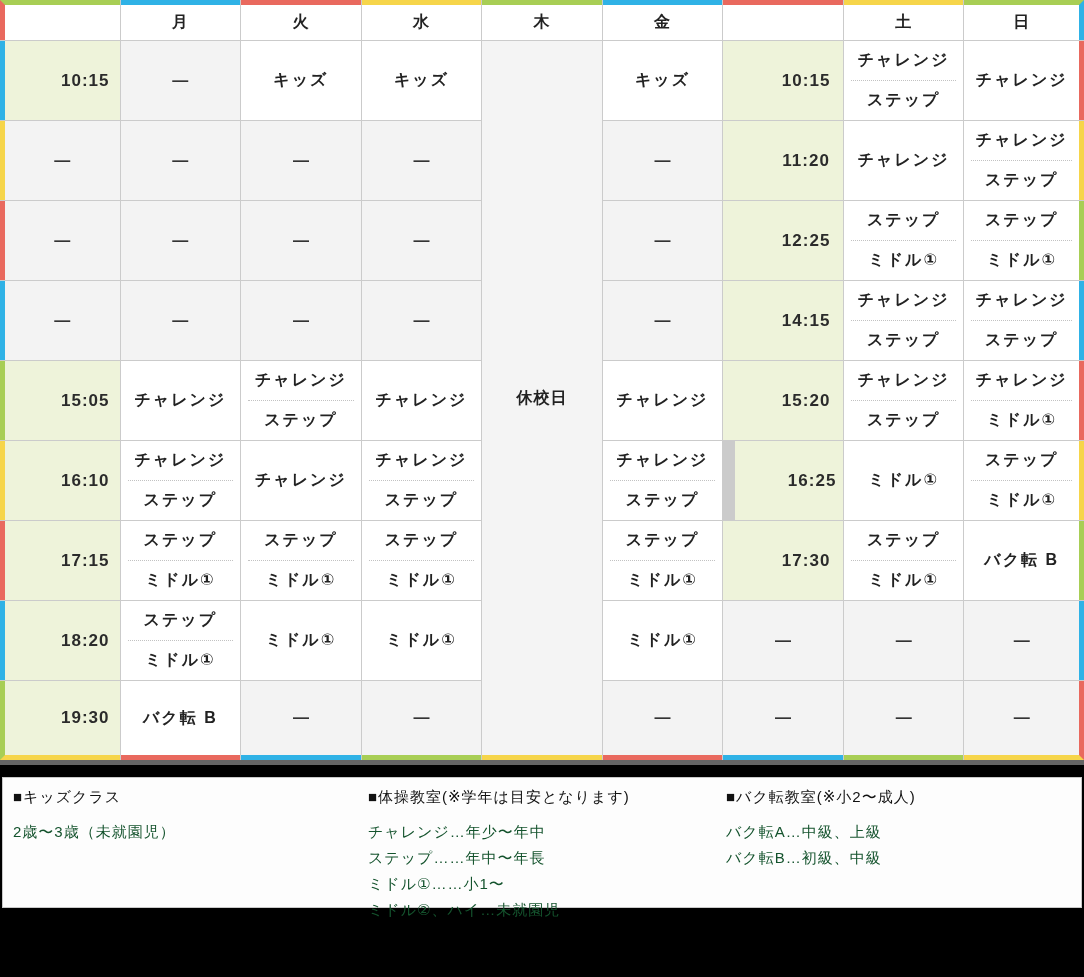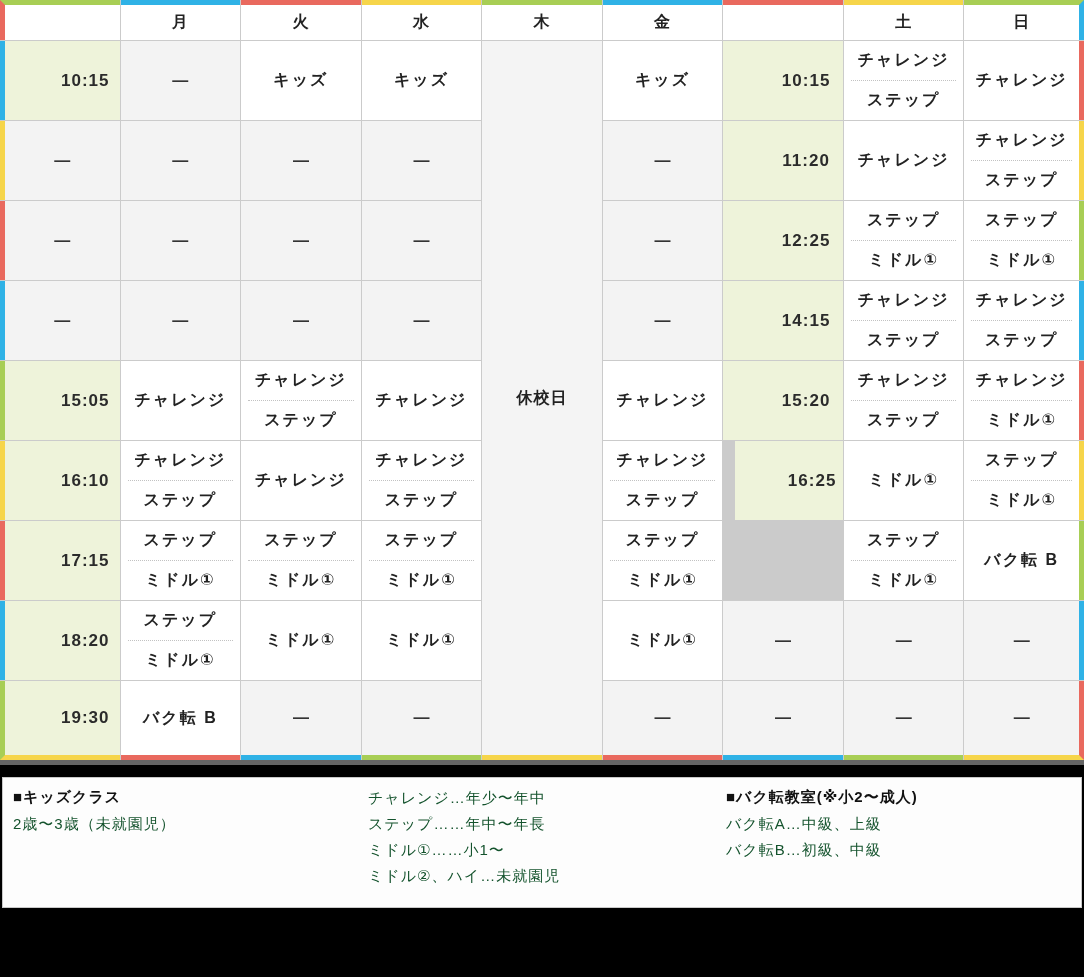--- a/index.html
+++ b/index.html
@@ -38,22 +38,22 @@
   
   .legend {
     position:absolute; left:2px; right:2px; top:777px; height:131px;
     background:#fdfdfd; border:1px solid #c9c9c9;
     display:flex; padding:7px 10px;
   }
   .legend-col1 { width:355px; }
   .legend-col2 { width:358px; }
   .legend-col3 { flex:1; }
   .legend-title {
-    font-weight:bold; font-size:15px; color:#111;
-    letter-spacing:1px; line-height:24px; margin-bottom:2px; white-space:nowrap;
+    font-weight:normal; font-size:15px; color:#111;
+    letter-spacing:1px; line-height:24px; margin-bottom:10px; white-space:nowrap;
   }
   .legend-line {
     font-size:15px; color:#14532d; letter-spacing:1px; line-height:26px; white-space:nowrap;
   }
 </style>
 </head>
 <body>
 
 <div class="page">
 
@@ -256,20 +256,23 @@
         <div class="line split-top">ステップ</div>
         <div class="line split-bottom">ミドル①</div>
       </div>
       <div class="cell class-cell" style="grid-area: 8 / 4;">
         <div class="line split-top">ステップ</div>
         <div class="line split-bottom">ミドル①</div>
       </div>
       <div class="cell class-cell" style="grid-area: 8 / 6;">
         <div class="line split-top">ステップ</div>
         <div class="line split-bottom">ミドル①</div>
+      </div>
+      <div class="cell time-cell" style="grid-area: 8 / 7;">
+        <div class="line">17:30</div>
       </div>
       <div class="cell class-cell" style="grid-area: 8 / 8;">
         <div class="line split-top">ステップ</div>
         <div class="line split-bottom">ミドル①</div>
       </div>
       <div class="cell class-cell" style="grid-area: 8 / 9; border-right: 5px solid rgb(168, 206, 85);">
         <div class="line">バク転 B</div>
       </div>
       <div class="cell time-cell" style="grid-area: 9 / 1; border-left: 5px solid rgb(47, 178, 230);">
         <div class="line">18:20</div>
@@ -321,20 +324,21 @@
         <div class="line">—</div>
       </div>
     </div>
 
   <div class="legend">
     <div class="legend-col1">
       <div class="legend-title">■キッズクラス</div>
       <div class="legend-line">2歳〜3歳（未就園児）</div>
     </div>
     <div class="legend-col2">
+      <div class="legend-title">■体操教室(※学年は目安となります)</div>
       <div class="legend-line">チャレンジ…年少〜年中</div>
       <div class="legend-line">ステップ……年中〜年長</div>
       <div class="legend-line">ミドル①……小1〜</div>
       <div class="legend-line">ミドル②、ハイ…未就園児</div>
     </div>
     <div class="legend-col3">
       <div class="legend-title">■バク転教室(※小2〜成人)</div>
       <div class="legend-line">バク転A…中級、上級</div>
       <div class="legend-line">バク転B…初級、中級</div>
     </div>

